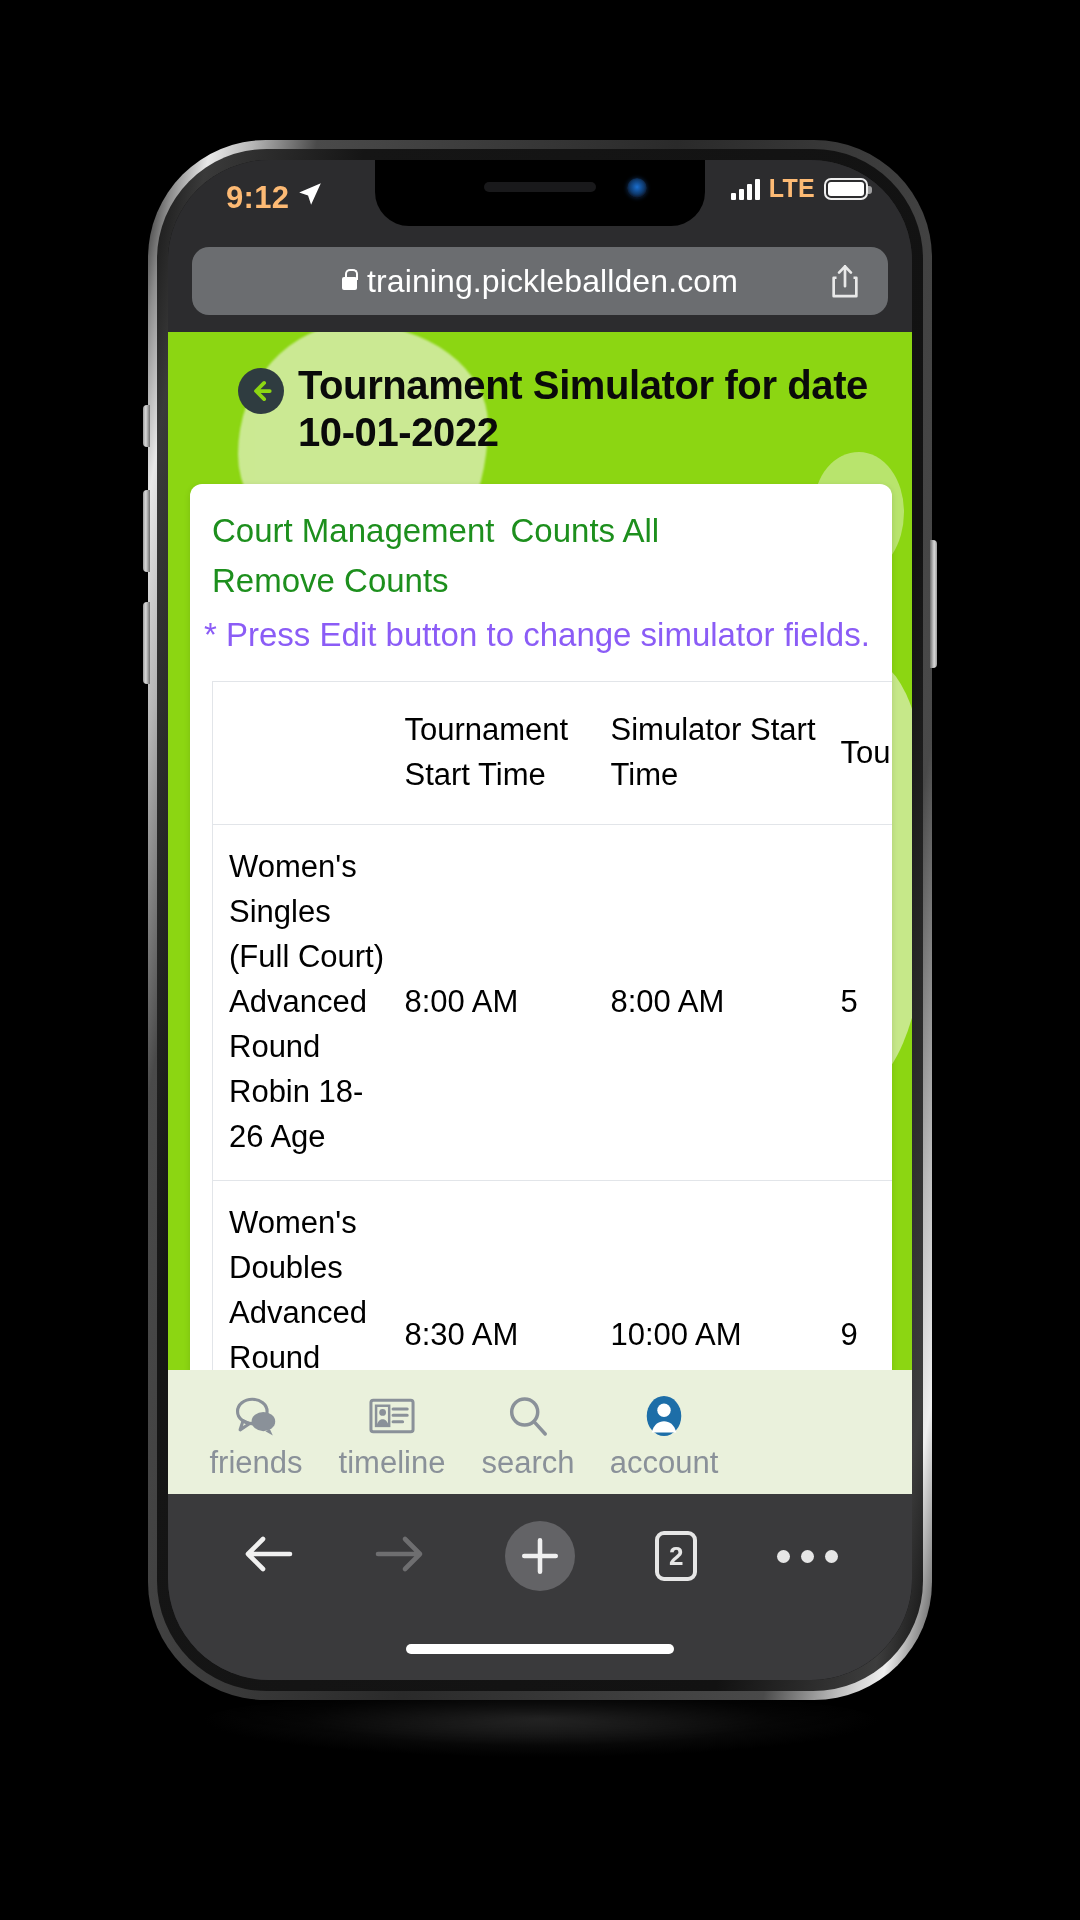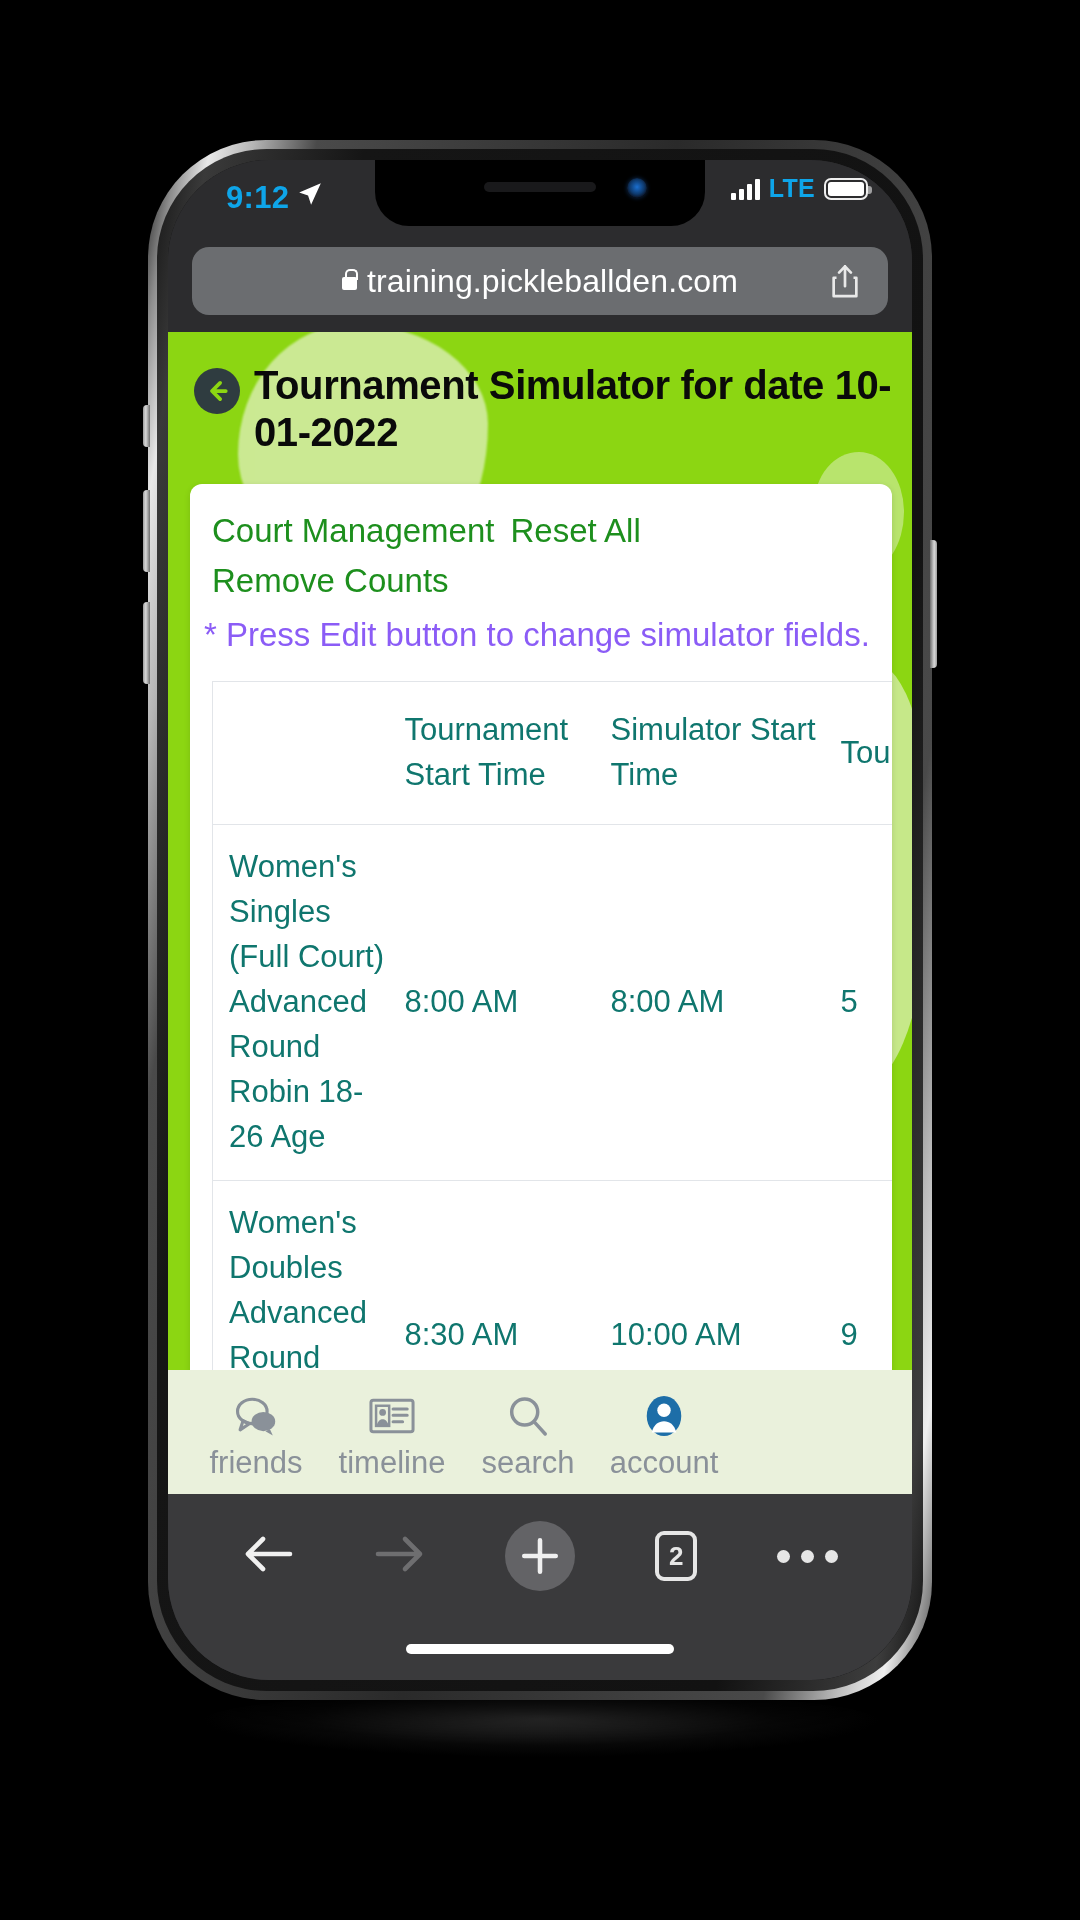--- a/index.html
+++ b/index.html
@@ -61,21 +61,21 @@
     position: absolute; inset: 0;
     background: #2c2c2e;
     display: flex; flex-direction: column;
   }
 
   
   .statusbar {
     position: relative;
     height: 84px; flex: 0 0 84px;
     background: #2c2c2e;
-    color: #0ea5e9;
+    color: #fdba74;
     text-decoration: underline;
   }
   .notch {
     position: absolute; left: 50%; transform: translateX(-50%);
     top: 0; width: 330px; height: 66px;
     background: #000;
     border-radius: 0 0 34px 34px;
   }
   .notch-speaker {
     position: absolute; left: 50%; transform: translateX(-50%);
@@ -166,20 +166,21 @@
         border-radius: 60% 40% 50% 50% / 40% 55% 45% 60%; opacity:.8; }
   .b3 { right: -20px; top: 330px; width: 130px; height: 420px;
         border-radius: 55% 45% 50% 50% / 30% 45% 55% 70%; opacity:.78; }
   .b4 { right: 8px; top: 120px; width: 90px; height: 120px;
         border-radius: 50% 50% 45% 55% / 45% 50% 50% 55%; opacity:.6; }
 
   .page-header {
     position: relative; z-index: 2;
     display: flex; align-items: flex-start; gap: 14px;
     padding: 30px 16px 10px 26px;
+    margin-left: 44px;
   }
   .back-circle {
     flex: 0 0 auto; margin-top: 6px;
     width: 46px; height: 46px; border-radius: 50%;
     background: #2f3c40;
     display: flex; align-items: center; justify-content: center;
   }
   .page-title {
     font-size: 40px; font-weight: bold; line-height: 1.17;
     color: #0a0a0a; letter-spacing: -.4px;
@@ -205,21 +206,21 @@
   .note {
     padding: 4px 14px 0;
     font-size: 33px; color: #8b5cf6; line-height: 1.5;
   }
 
   table.sim {
     margin: 22px 0 0 22px;
     width: 860px;
     border-collapse: collapse;
     table-layout: fixed;
-    color: #0f766e;
+    color: #000000;
   }
   table.sim th, table.sim td {
     font-size: 31px; font-weight: normal;
     line-height: 1.45;
     vertical-align: middle;
     text-align: left;
     padding: 20px 0 20px 16px;
     border-top: 1px solid #e2e5e9;
   }
   table.sim thead th {
@@ -353,21 +354,21 @@
           <div class="back-circle">
             <svg width="30" height="30" viewBox="0 0 24 24">
               <path d="M14.5 5.5L8 12l6.5 6.5M8.5 12H19" stroke="#8cd612" stroke-width="3" fill="none" stroke-linecap="round" stroke-linejoin="round"></path>
             </svg>
           </div>
           <div class="page-title">Tournament Simulator for date 10-01-2022</div>
         </div>
 
         <div class="card">
           <div class="links">
-            <a href="#">Court Management</a><span class="gap"></span><a href="#">Reset All</a><br>
+            <a href="#">Court Management</a><span class="gap"></span><a href="#">Counts All</a><br>
             <a href="#">Remove Counts</a>
           </div>
           <div class="note">* Press Edit button to change simulator fields.</div>
 
           <table class="sim">
             <colgroup>
                 <col class="c0">
                 <col class="c1">
                 <col class="c2">
                 <col class="c3">

